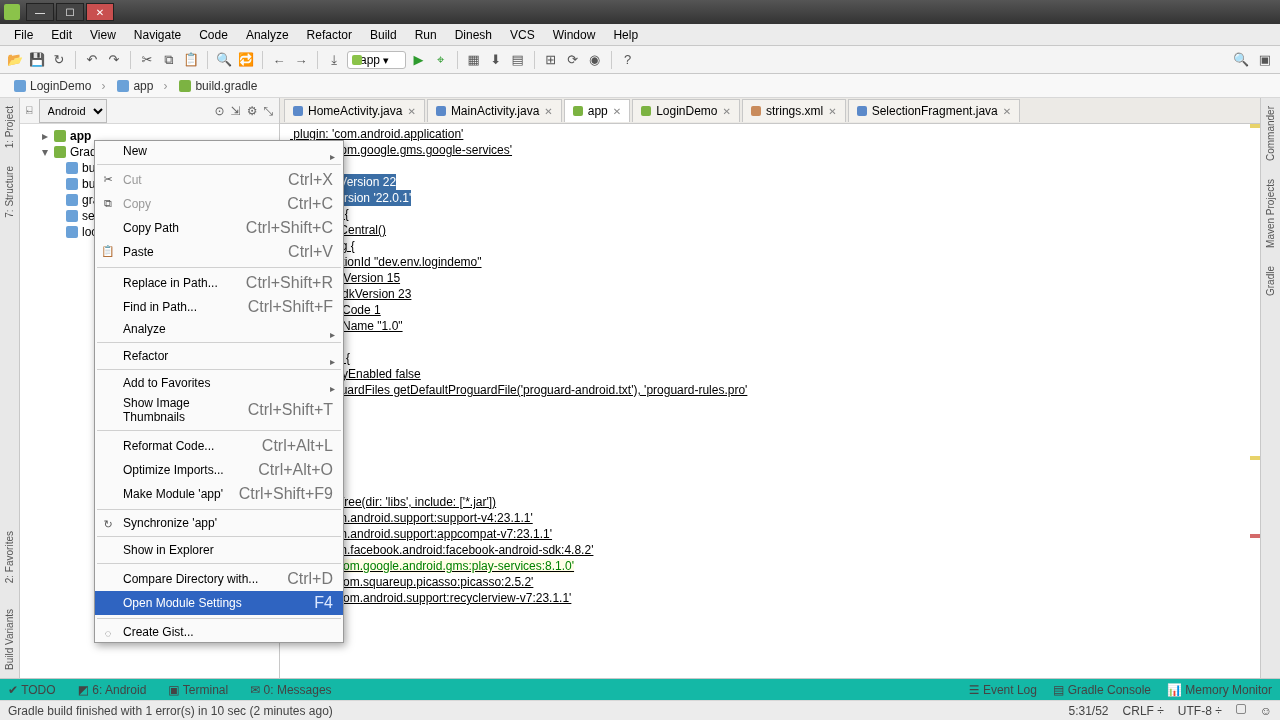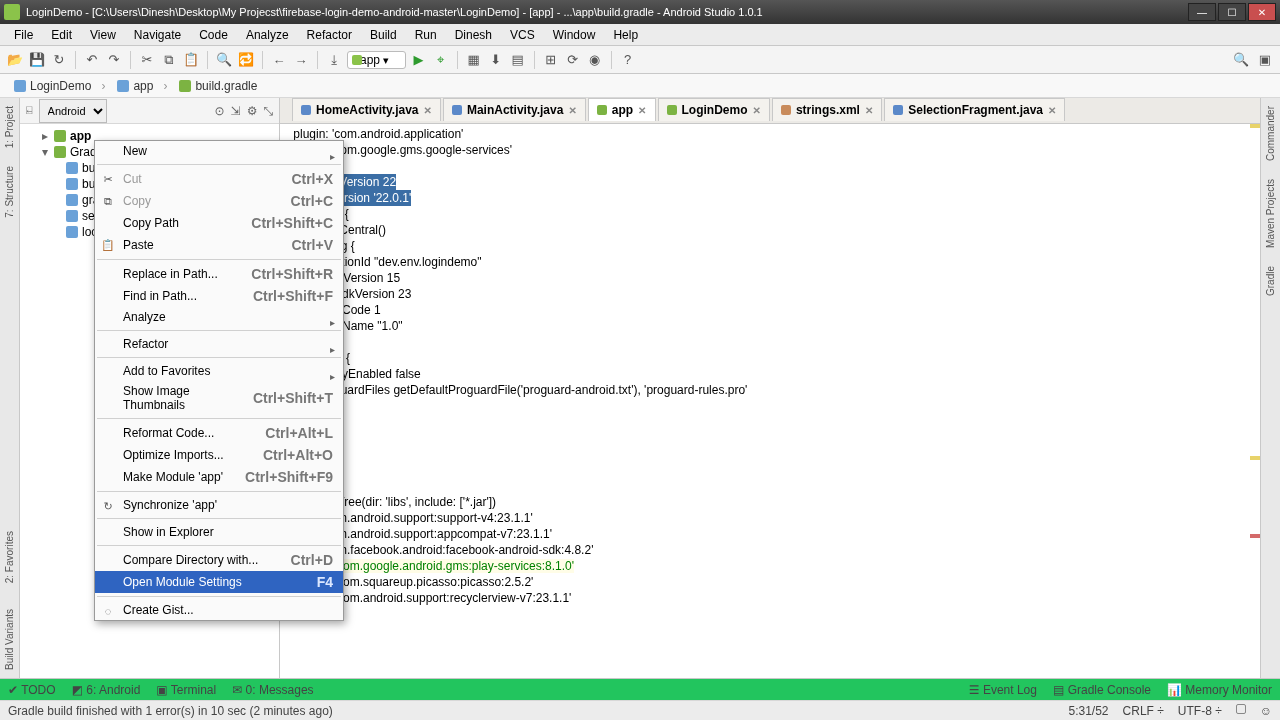--- a/index.html
+++ b/index.html
@@ -43,62 +43,61 @@
 .tree { padding: 4px 0; font-size:12px; }
 .tree-row { display:flex;align-items:center;gap:4px;padding:1px 6px 1px 20px; }
 .tree-row .exp { width:10px;text-align:center;color:#666;}
 .ico-sq { width:12px;height:12px;border-radius:2px;}
 .ico-sq.app{background:#7cb342;}
 .ico-sq.gradle{background:#7cb342;}
 .ico-sq.file{background:#6aa1d8;}
 .tree-row.indent { padding-left: 46px; }
 
 .editor { flex:1; background:#fff; display:flex; flex-direction:column; min-width:0;}
-.tabs { height:26px; background:#eceae6; border-bottom:1px solid #c8c8c8; display:flex; align-items:flex-start; padding-left:12px; overflow:hidden;font-weight:bold;}
+.tabs { height:26px; background:#eceae6; border-bottom:1px solid #c8c8c8; display:flex; align-items:center; padding-left:4px; overflow:hidden;}
 .tab { display:flex;align-items:center;gap:5px;padding:4px 8px;border:1px solid #c8c8c8;border-bottom:none;margin-right:2px;background:#f4f2ee;font-size:11px;white-space:nowrap;}
 .tab.active { background:#fff; }
 .tab .x { color:#888; font-size:10px; }
 .tab .tico { width:10px;height:10px;border-radius:2px; }
 .tico.java{background:#5b89c9;}
 .tico.gradle{background:#7cb342;}
 .tico.xml{background:#c98b5b;}
 
 .code { flex:1; overflow:auto; font-family: Consolas,"Courier New",monospace; font-size:12px; line-height:16px; padding:2px 0 2px 10px; position:relative;}
-.code .ln { white-space:pre; }
+.code .ln { white-space:pre;text-decoration:underline; }
 .sel-line { background:#3b6ea5; color:#fff; display:inline-block; }
 .hl-g { background:#fffde7; }
 .str { color:#008000; }
 .scroll-marker { position:absolute; right:0; top:0; width:10px; height:100%; }
 .scroll-marker .m { position:absolute; right:0; width:10px; height:4px; }
 .scroll-marker .m.warn { background:#e8d36a; }
 .scroll-marker .m.err { background:#d46a6a; }
 
 
 .ctx { position:absolute; left:94px; top:140px; width:250px; background:#fafafa; border:1px solid #9a9a9a; box-shadow:2px 3px 8px rgba(0,0,0,0.35); z-index:50; }
 .ctx-row { display:flex;align-items:center;padding:3px 10px 3px 28px; font-size:12px; position:relative; }
 .ctx-row.sel { background:#2f64c1; color:#fff; }
 .ctx-row.dis { color:#9a9a9a; }
-.ctx-row .sc { margin-left:auto; font-size:14px; color:#777;font-weight:bold; }
+.ctx-row .sc { margin-left:auto; font-size:16px; color:#777; }
 .ctx-row.sel .sc { color:#dbe7ff; }
 .ctx-row .sub::after { content:"▸"; position:absolute; right:8px; font-size:10px; color:#666;}
 .ctx-sep { height:1px;background:#d0d0d0;margin:3px 2px; }
 .ctx-ico { position:absolute;left:6px;top:4px;width:14px;height:14px;display:flex;align-items:center;justify-content:center;font-size:11px;color:#555; }
 
-.bottom-bar { height:22px; background:#22c55e; border-top:1px solid #c8c8c8; display:flex; align-items:center; padding:0 8px; gap:16px; font-size:11px; color:#444;}
+.bottom-bar { height:22px; background:#14b8a6; border-top:1px solid #c8c8c8; display:flex; align-items:center; padding:0 8px; gap:22px; font-size:11px; color:#444;}
 .bottom-bar .right { margin-left:auto; display:flex; gap:16px;}
 .status-bar { height:20px; background:#ececec; border-top:1px solid #d8d8d8; display:flex; align-items:center; padding:0 8px; font-size:11px; color:#444;}
 .status-bar .right { margin-left:auto; display:flex; gap:14px;}
 .lock { width:10px;height:10px;border:1px solid #888;border-radius:2px;}
 </style>
 </head>
 <body>
 
 <div class="titlebar">
   <div class="icon-slot"></div>
-  <div class="title-text">LoginDemo - [C:\Users\Dinesh\Desktop\My Projecst\firebase-login-demo-android-master\LoginDemo] - [app] - ...\app\build.gradle - Android Studio 1.0.1</div>
   <div class="win-controls">
     <div class="win-btn">—</div>
     <div class="win-btn">☐</div>
     <div class="win-btn close">✕</div>
   </div>
 </div>
 
 <div class="menubar">
   <span>File</span>
   <span>Edit</span>

